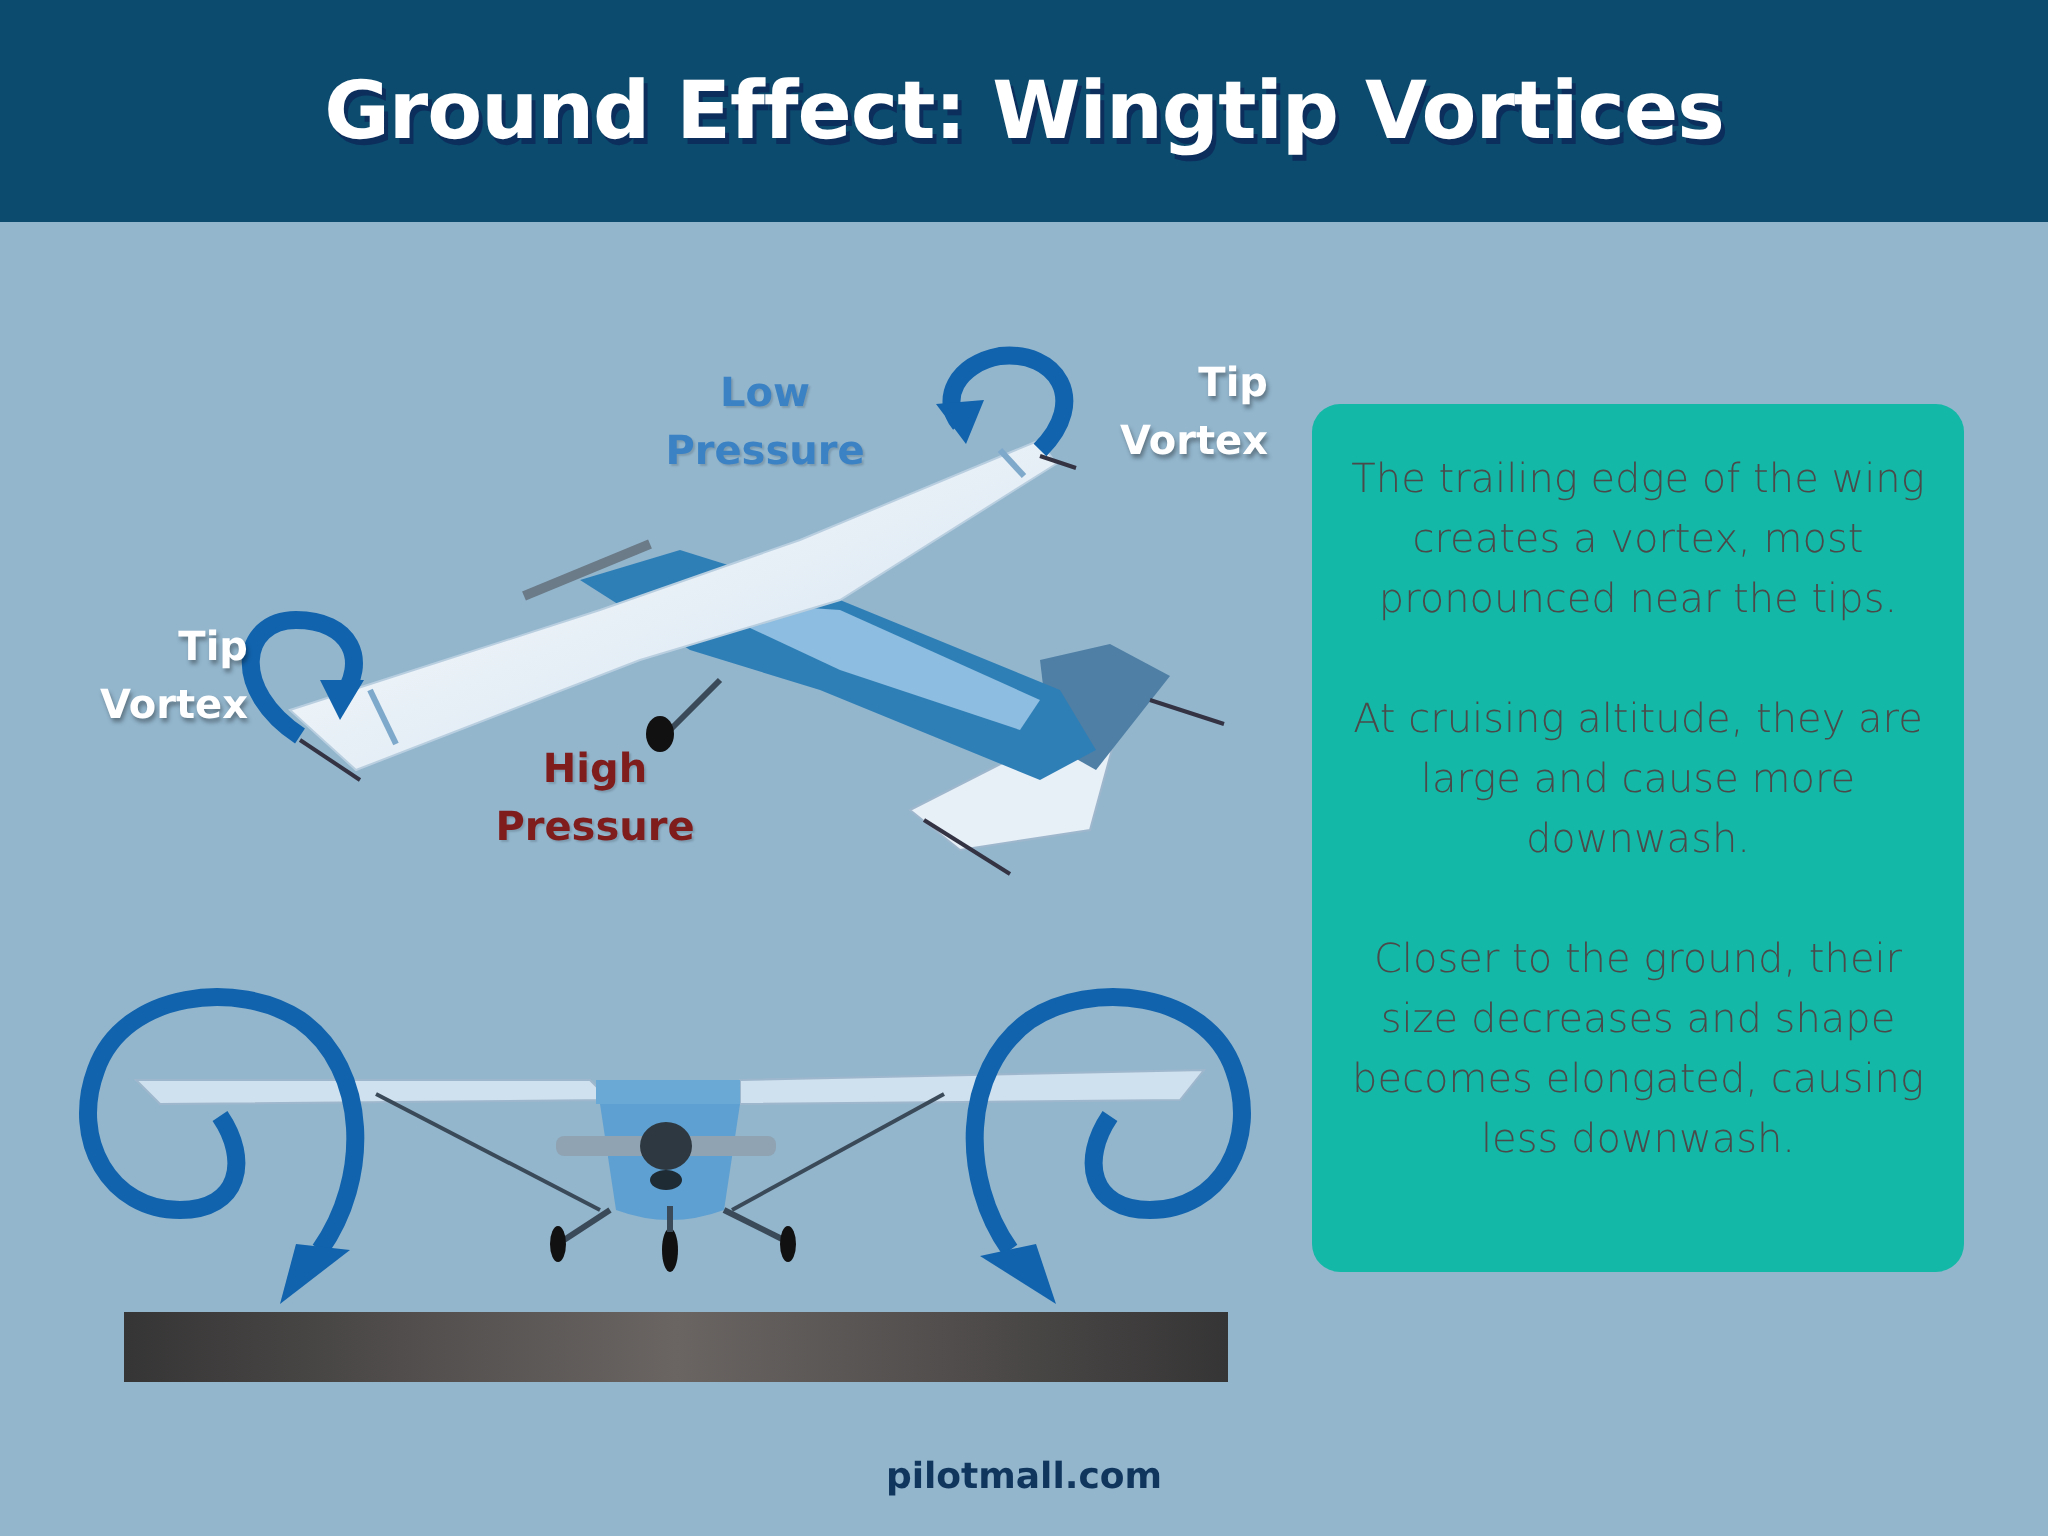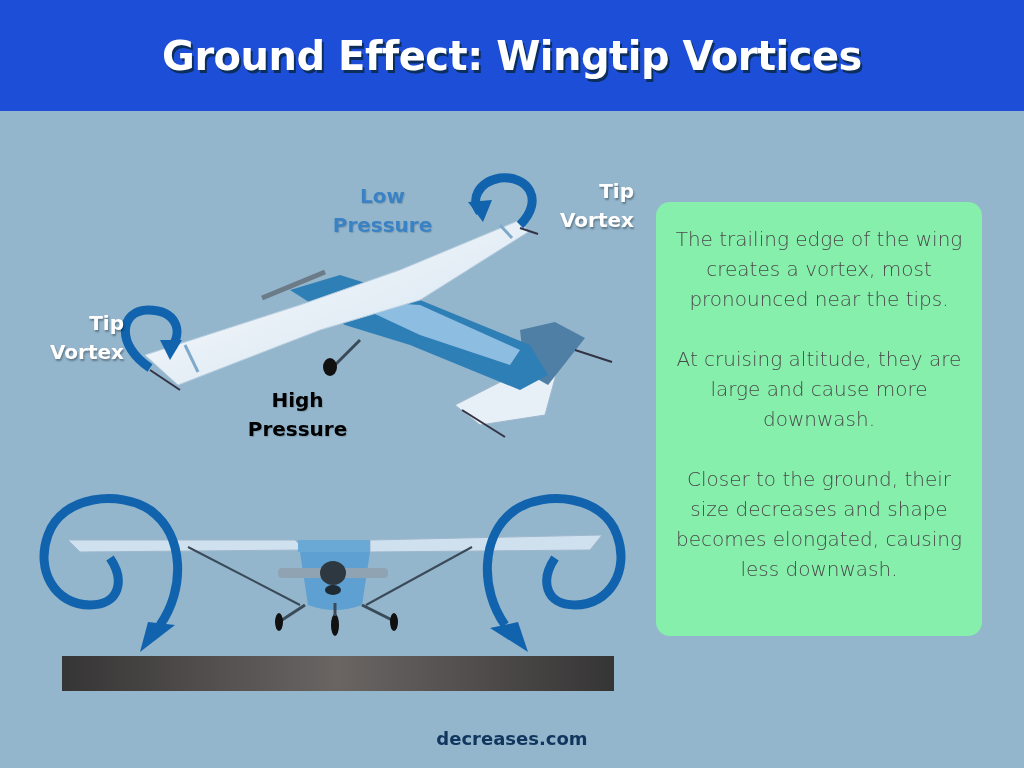--- a/index.html
+++ b/index.html
@@ -4,45 +4,45 @@
 <style>
   html, body { margin: 0; padding: 0; }
   body {
     width: 1024px; height: 768px; overflow: hidden;
     background: #93b6cd;
     font-family: "DejaVu Sans", sans-serif;
     position: relative;
   }
   .header {
     position: absolute; left: 0; top: 0; width: 1024px; height: 111px;
-    background: #1d4ed8;
+    background: #0c4a6e;
     display: flex; align-items: center; justify-content: center;
   }
   .header h1 {
     margin: 0; color: #fff; font-size: 40px; font-weight: bold;
     font-family: "DejaVu Sans", sans-serif; letter-spacing: -0.5px;
     text-shadow: 2px 3px 0 #0c2e5c;
   }
   .card {
     position: absolute; left: 656px; top: 202px; width: 326px; height: 434px;
-    background: #86efac; border-radius: 14px;
+    background: #14b8a6; border-radius: 14px;
     box-sizing: border-box; padding: 22px 16px;
     color: #4a4a4a; text-align: center;
     font-size: 20px; line-height: 30px;
     font-family: "DejaVu Sans", sans-serif; font-weight: 300;
   }
   .card p { margin: 0 0 30px 0; }
   .card p:last-child { margin-bottom: 16px; }
   .label {
     position: absolute; font-weight: bold; font-size: 20px; line-height: 29px;
     text-align: center; font-family: "DejaVu Sans", sans-serif;
   }
   .label.white { color: #fff; text-shadow: 1px 2px 2px rgba(0,0,0,0.35); text-align: right; }
   .label.blue { color: #3b82c4; text-shadow: 1px 1px 1px rgba(0,0,0,0.15); }
-  .label.red { color: #000000; text-shadow: 1px 1px 1px rgba(0,0,0,0.15); margin-top: 16px; }
+  .label.red { color: #7f1d1d; text-shadow: 1px 1px 1px rgba(0,0,0,0.15); }
   .footer {
     position: absolute; left: 0; top: 728px; width: 1024px; text-align: center;
     color: #10365e; font-weight: bold; font-size: 18px;
     font-family: "DejaVu Sans", sans-serif;
   }
   svg.art { position: absolute; left: 0; top: 0; }
 </style>
 </head>
 <body>
 
@@ -135,13 +135,13 @@
   <div>Tip</div>
   <div>Vortex</div>
 </div>
 
 <div class="card">
   <p>The trailing edge of the wing creates a vortex, most pronounced near the tips.</p>
   <p>At cruising altitude, they are large and cause more downwash.</p>
   <p>Closer to the ground, their size decreases and shape becomes elongated, causing less downwash.</p>
 </div>
 
-<div class="footer">decreases.com</div>
+<div class="footer">pilotmall.com</div>
 
 </body></html>

